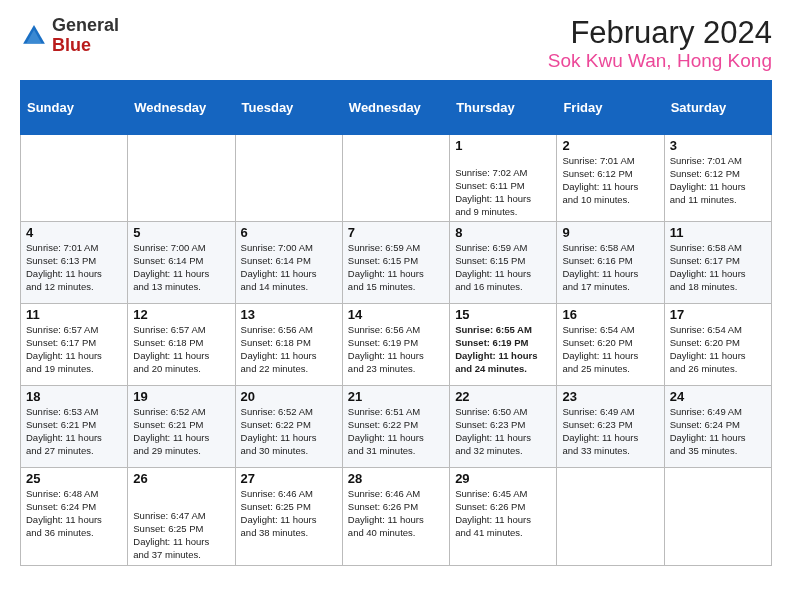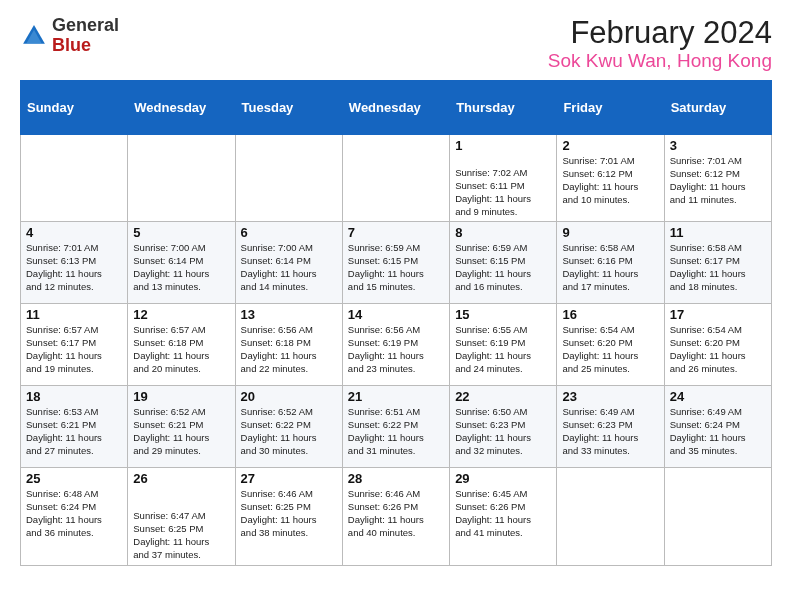--- a/index.html
+++ b/index.html
@@ -228,21 +228,21 @@
           </td>
           <td>
             <span class="day-num">14</span>
             <div class="day-info" style="white-space: pre-line;">Sunrise: 6:56 AM
 Sunset: 6:19 PM
 Daylight: 11 hours
 and 23 minutes.</div>
           </td>
           <td>
             <span class="day-num">15</span>
-            <div class="day-info" style="white-space: pre-line;">Sunrise: 6:55 AM
+            <div class="day-info" style="white-space: pre-line; font-weight: bold;">Sunrise: 6:55 AM
 Sunset: 6:19 PM
 Daylight: 11 hours
 and 24 minutes.</div>
           </td>
           <td>
             <span class="day-num">16</span>
             <div class="day-info" style="white-space: pre-line;">Sunrise: 6:54 AM
 Sunset: 6:20 PM
 Daylight: 11 hours
 and 25 minutes.</div>

